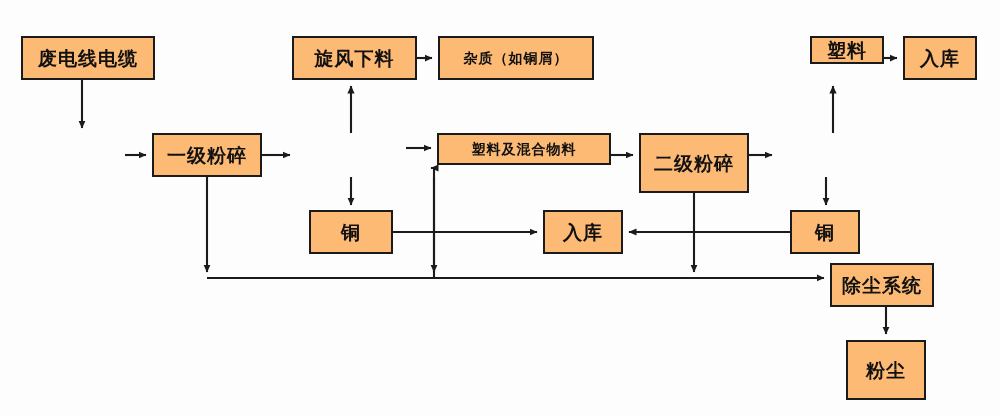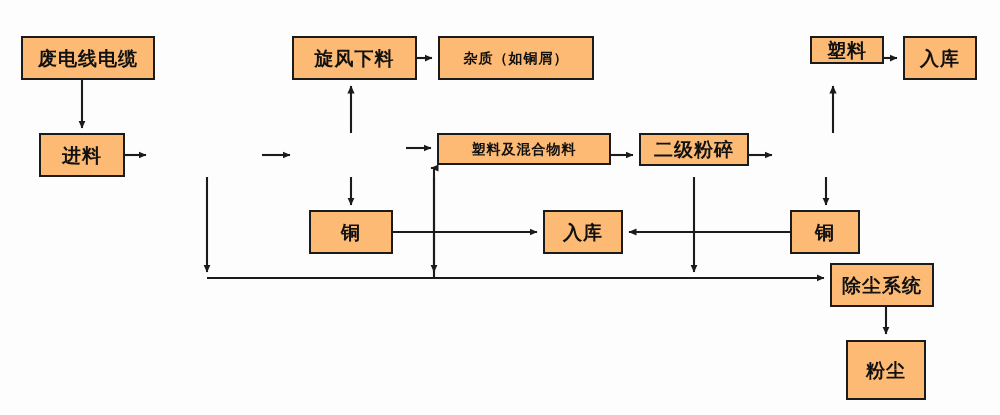--- a/index.html
+++ b/index.html
@@ -96,24 +96,24 @@
       <path d="M434,278 L434,168 L431,168" marker-end="url(#ah)"></path>
 
       <path d="M886,307 L886,334" marker-end="url(#ah)"></path>
     </g>
   </svg>
 
   <div class="node" style="left:21px;top:36px;width:134px;height:44px;">
     <span>废电线电缆</span>
   </div>
 
-  <div class="node" style="left:39px;top:133px;width:86px;height:44px;">
-    <span>进料</span>
+
+  <div class="node" style="left:152px;top:133px;width:110px;height:44px;">
+    <span>一级粉碎</span>
   </div>
-
 
   <div class="node" style="left:292px;top:36px;width:125px;height:44px;align-items:center;">
     <span>旋风下料</span>
   </div>
 
   <div class="node small-text" style="left:438px;top:36px;width:156px;height:44px;">
     <span>杂质（如铜屑）</span>
   </div>
 
 
@@ -122,21 +122,21 @@
   </div>
 
   <div class="node" style="left:309px;top:210px;width:84px;height:44px;">
     <span>铜</span>
   </div>
 
   <div class="node" style="left:543px;top:210px;width:80px;height:44px;">
     <span>入库</span>
   </div>
 
-  <div class="node" style="left:639px;top:133px;width:110px;height:33px;">
+  <div class="node" style="left:639px;top:133px;width:110px;height:60px;">
     <span>二级粉碎</span>
   </div>
 
 
   <div class="node" style="left:766px;top:36px;width:74px;height:28px;margin-left:44px;">
     <span>塑料</span>
   </div>
 
   <div class="node" style="left:903px;top:36px;width:74px;height:44px;">
     <span>入库</span>

